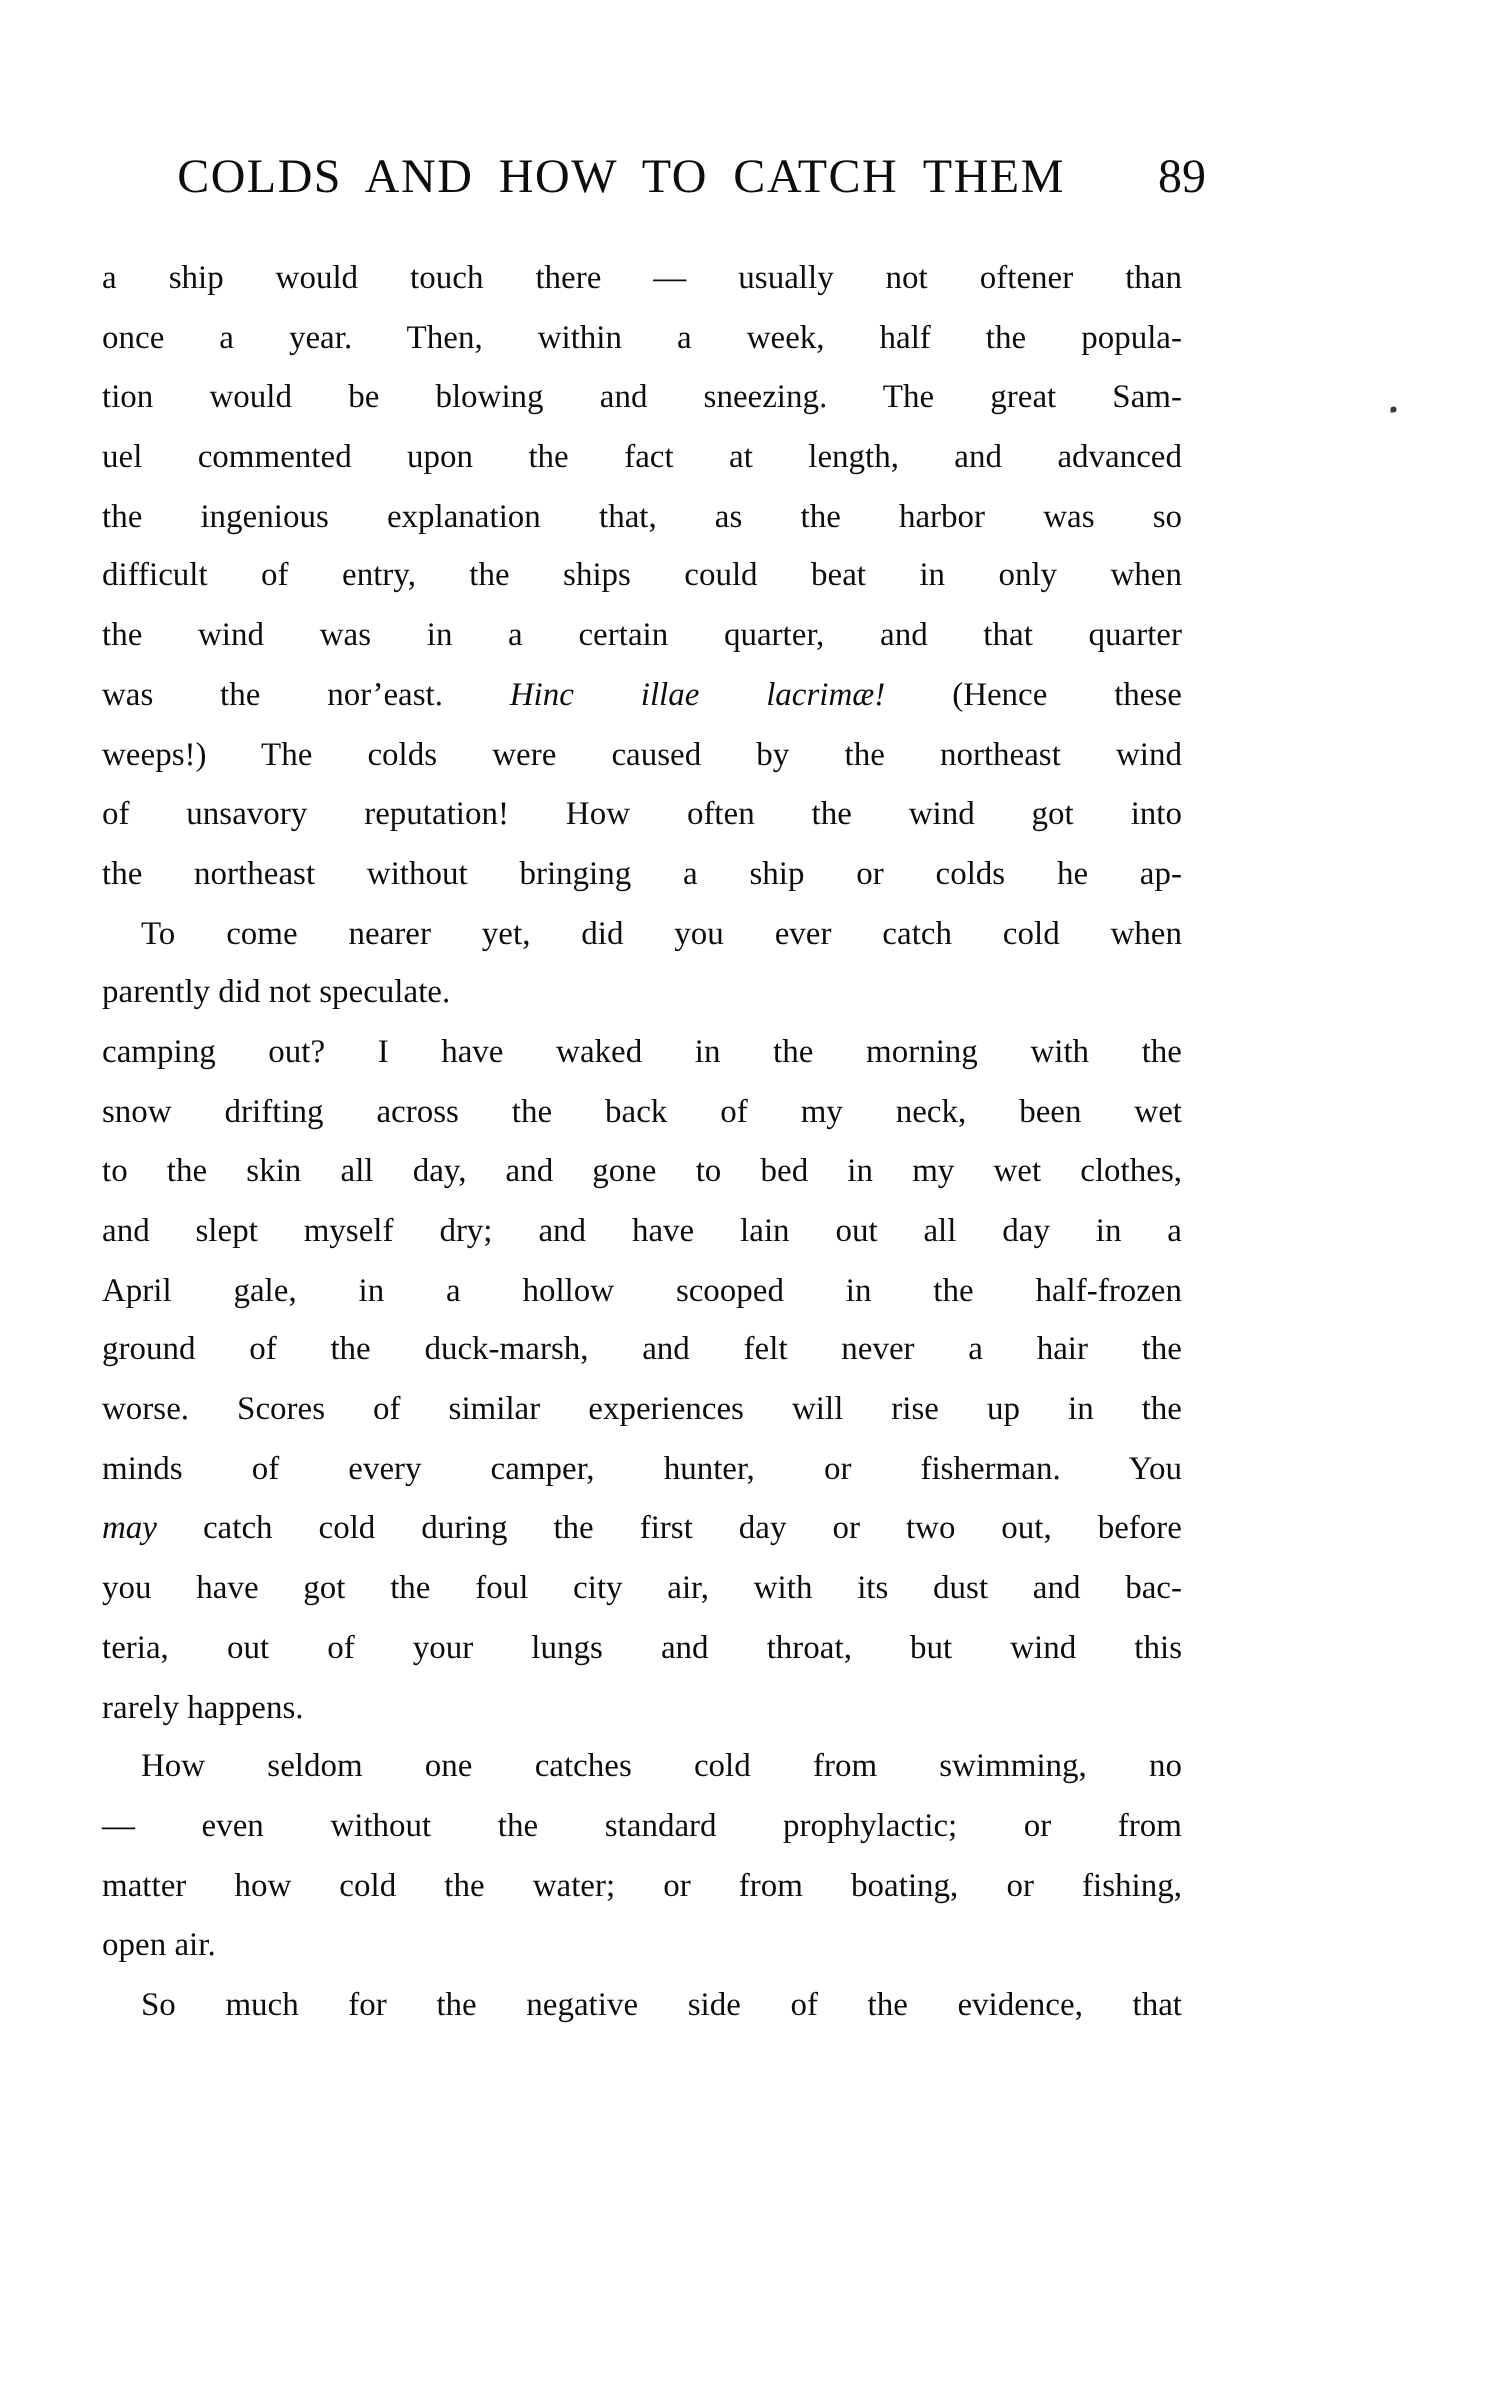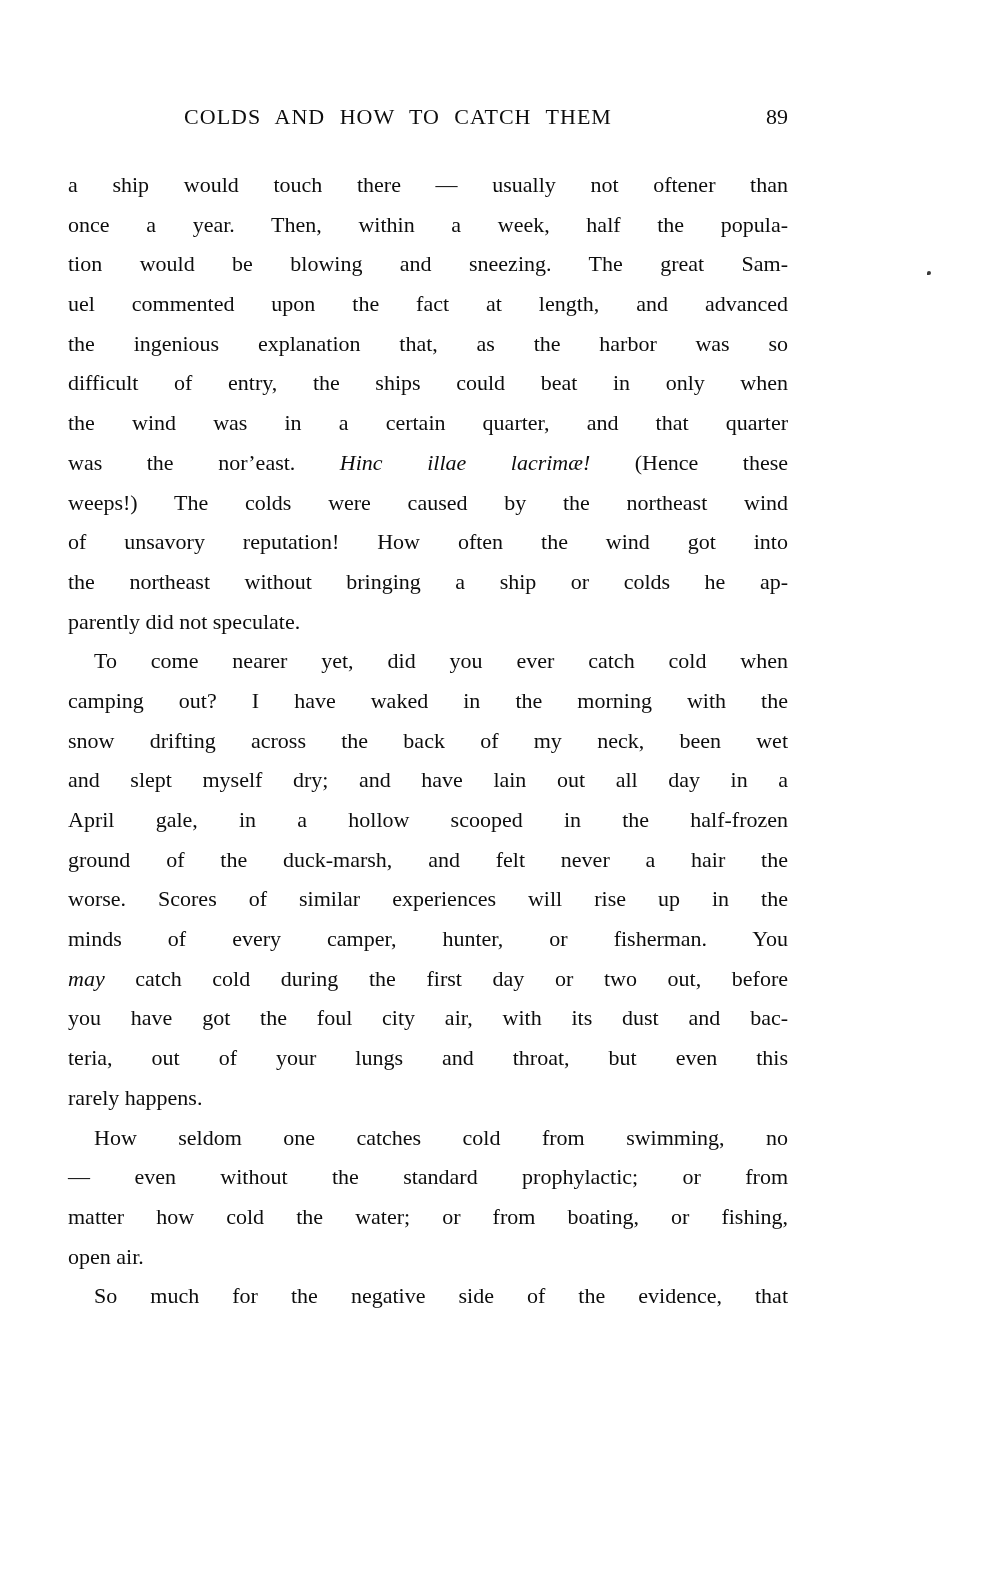--- a/index.html
+++ b/index.html
@@ -11,27 +11,27 @@
     position: relative;
     width: 1000px;
     height: 1587px;
     background: #ffffff;
     color: #0d0d0d;
     font-family: "Liberation Serif", "DejaVu Serif", serif;
     overflow: hidden;
   }
   .running-head {
     position: absolute;
-    left: 68px;
+    left: 84px;
     top: 100px;
     width: 720px;
     height: 34px;
     line-height: 34px;
     text-align: center;
-    font-size: 22px;
+    font-size: 32px;
     letter-spacing: 1px;
     word-spacing: 8px;
     white-space: nowrap;
   }
   .running-head .folio {
     position: absolute;
     right: 0;
     top: 0;
     letter-spacing: 0;
     word-spacing: 0;
@@ -88,32 +88,33 @@
       <div class="line"><span>once a year. Then, within a week, half the popula-</span></div>
       <div class="line"><span>tion would be blowing and sneezing. The great Sam-</span></div>
       <div class="line"><span>uel commented upon the fact at length, and advanced</span></div>
       <div class="line"><span>the ingenious explanation that, as the harbor was so</span></div>
       <div class="line"><span>difficult of entry, the ships could beat in only when</span></div>
       <div class="line"><span>the wind was in a certain quarter, and that quarter</span></div>
       <div class="line"><span>was the nor’east. </span><em>Hinc illae lacrimæ!</em><span> (Hence these</span></div>
       <div class="line"><span>weeps!) The colds were caused by the northeast wind</span></div>
       <div class="line"><span>of unsavory reputation! How often the wind got into</span></div>
       <div class="line"><span>the northeast without bringing a ship or colds he ap-</span></div>
+      <div class="line indent"><span>To come nearer yet, did you ever catch cold when</span></div>
       <div class="line para-end"><span>parently did not speculate.</span></div>
-      <div class="line indent"><span>To come nearer yet, did you ever catch cold when</span></div>
       <div class="line"><span>camping out? I have waked in the morning with the</span></div>
       <div class="line"><span>snow drifting across the back of my neck, been wet</span></div>
+      <div class="line"><span>to the skin all day, and gone to bed in my wet clothes,</span></div>
       <div class="line"><span>and slept myself dry; and have lain out all day in a</span></div>
       <div class="line"><span>April gale, in a hollow scooped in the half-frozen</span></div>
       <div class="line"><span>ground of the duck-marsh, and felt never a hair the</span></div>
       <div class="line"><span>worse. Scores of similar experiences will rise up in the</span></div>
       <div class="line"><span>minds of every camper, hunter, or fisherman. You</span></div>
       <div class="line"><em>may</em><span> catch cold during the first day or two out, before</span></div>
       <div class="line"><span>you have got the foul city air, with its dust and bac-</span></div>
-      <div class="line"><span>teria, out of your lungs and throat, but even this</span></div>
+      <div class="line"><span>teria, out of your lungs and throat, but wind this</span></div>
       <div class="line para-end"><span>rarely happens.</span></div>
       <div class="line indent"><span>How seldom one catches cold from swimming, no</span></div>
       <div class="line"><span>— even without the standard prophylactic; or from</span></div>
       <div class="line"><span>matter how cold the water; or from boating, or fishing,</span></div>
       <div class="line para-end"><span>open air.</span></div>
       <div class="line indent"><span>So much for the negative side of the evidence, that</span></div>
     </div>
 
   <div class="scan-speck"></div>
 

